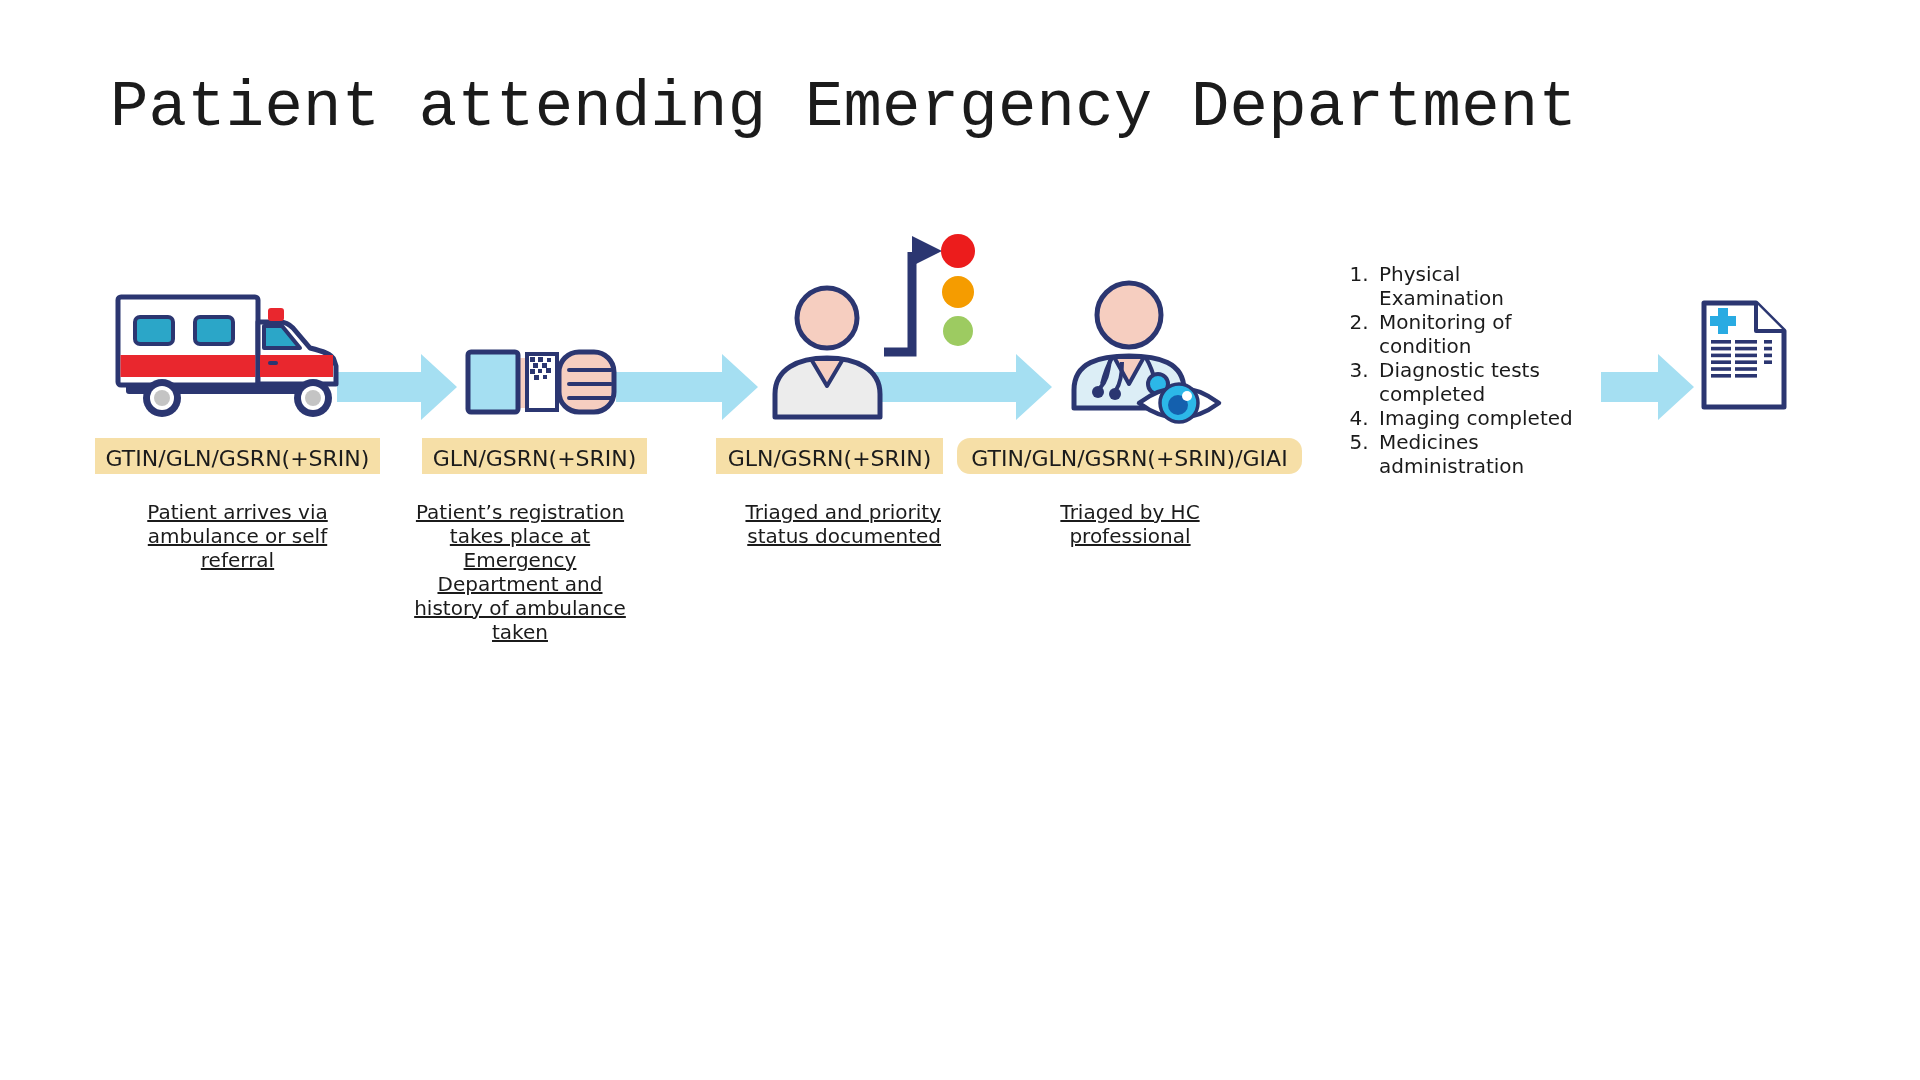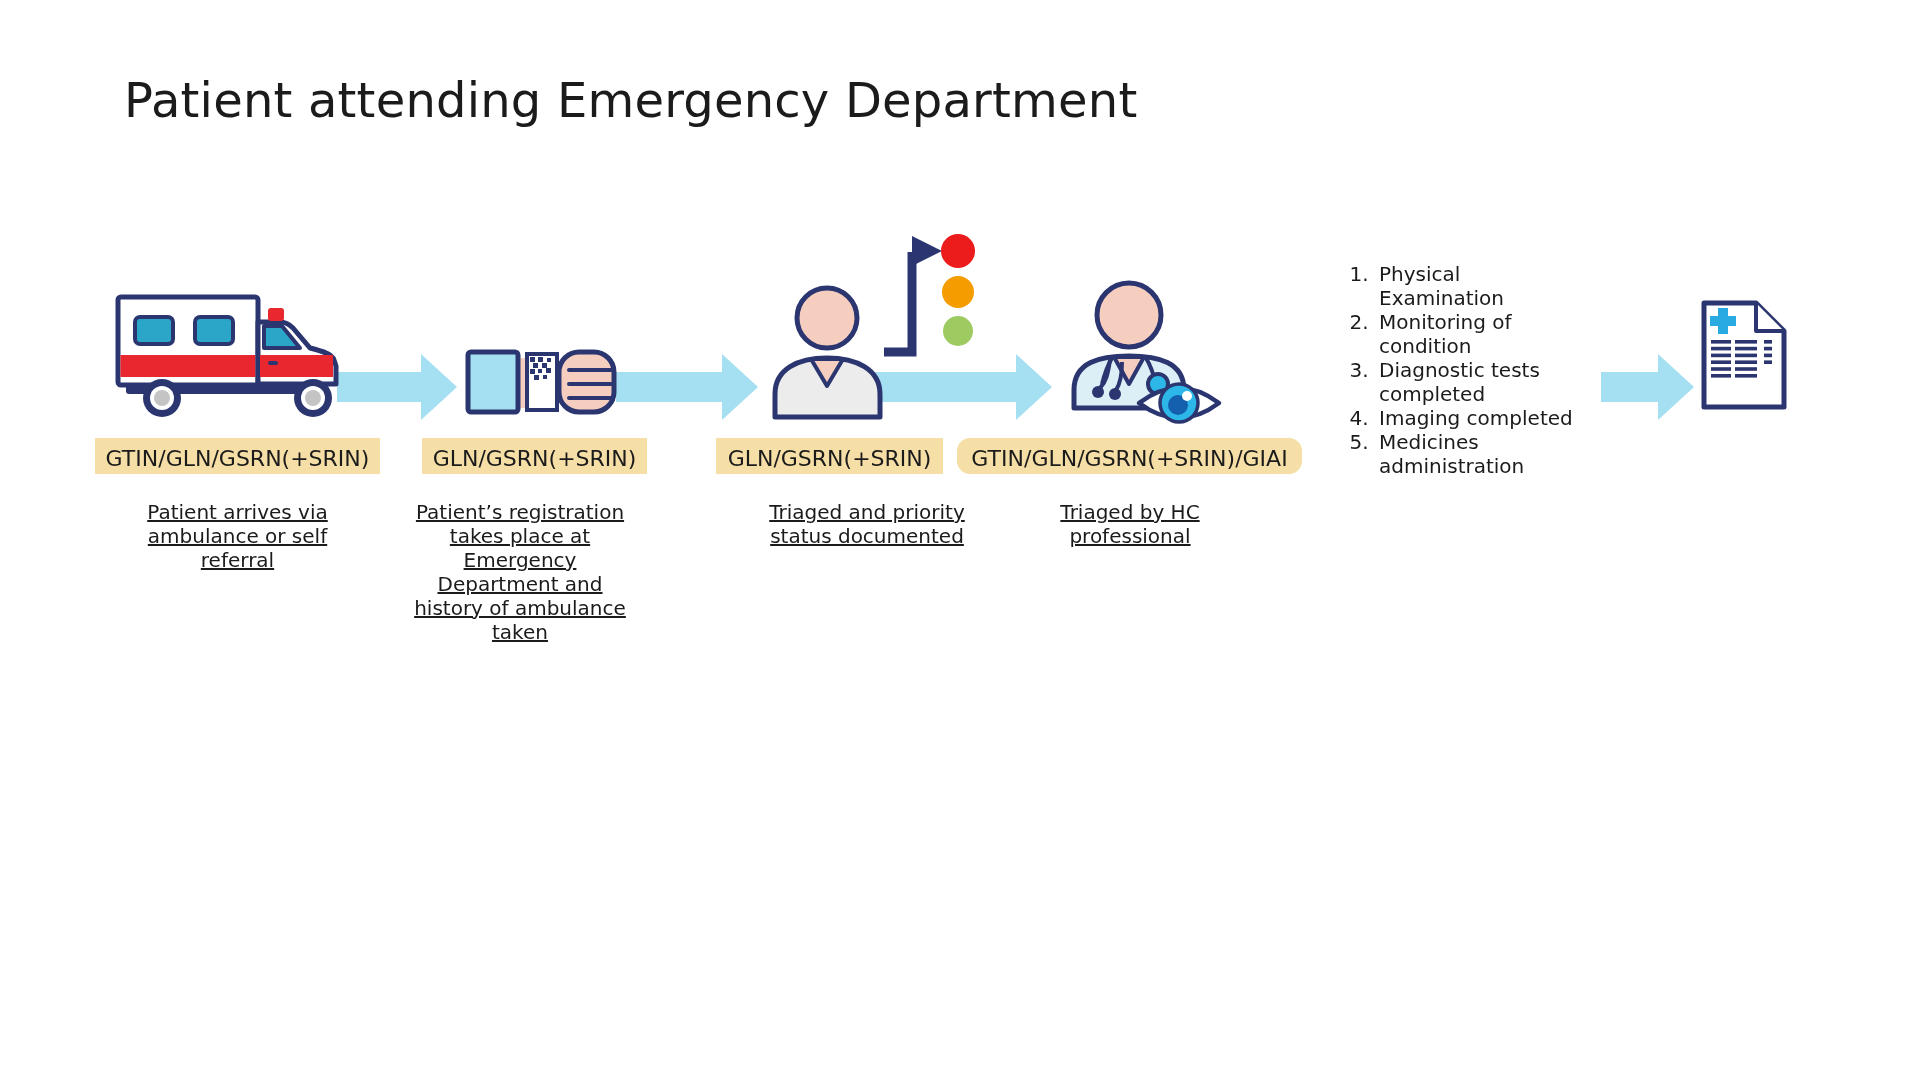--- a/index.html
+++ b/index.html
@@ -8,27 +8,28 @@
     position: relative;
     width: 1920px;
     height: 1080px;
     background: var(--background);
     font-family: "DejaVu Sans", "Liberation Sans", sans-serif;
     overflow: hidden;
     color: var(--text);
   }
   .title {
     position: absolute;
-    left: 124px;
+    left: 110px;
     top: 72px;
-    font-size: 48px;
+    font-size: 64px;
     font-weight: 400;
     letter-spacing: 0.2px;
     color: var(--text);
     white-space: nowrap;
+    font-family: Liberation Mono, monospace;
   }
   .abs { position: absolute; }
   svg { display: block; overflow: visible; }
 
   
   .st-navy   { stroke: var(--navy); }
   .f-none    { fill: none; }
   .f-white   { fill: #ffffff; }
   .f-navy    { fill: var(--navy); }
   .f-skin    { fill: var(--skin); }
@@ -79,21 +80,21 @@
     position: absolute;
     top: 500px;
     font-size: 20px;
     line-height: 24px;
     text-align: center;
     color: var(--text);
     text-decoration: underline;
   }
   .d1 { left: 115px;  width: 245px; }
   .d2 { left: 400px;  width: 240px; }
-  .d3 { left: 743px;  width: 248px; }
+  .d3 { left: 693px;  width: 248px; text-align: right; }
   .d4 { left: 1025px; width: 210px; }
 
   .care-list {
     position: absolute;
     left: 1337px;
     top: 262px;
     width: 248px;
     font-size: 20px;
     line-height: 24px;
     padding-left: 38px;

